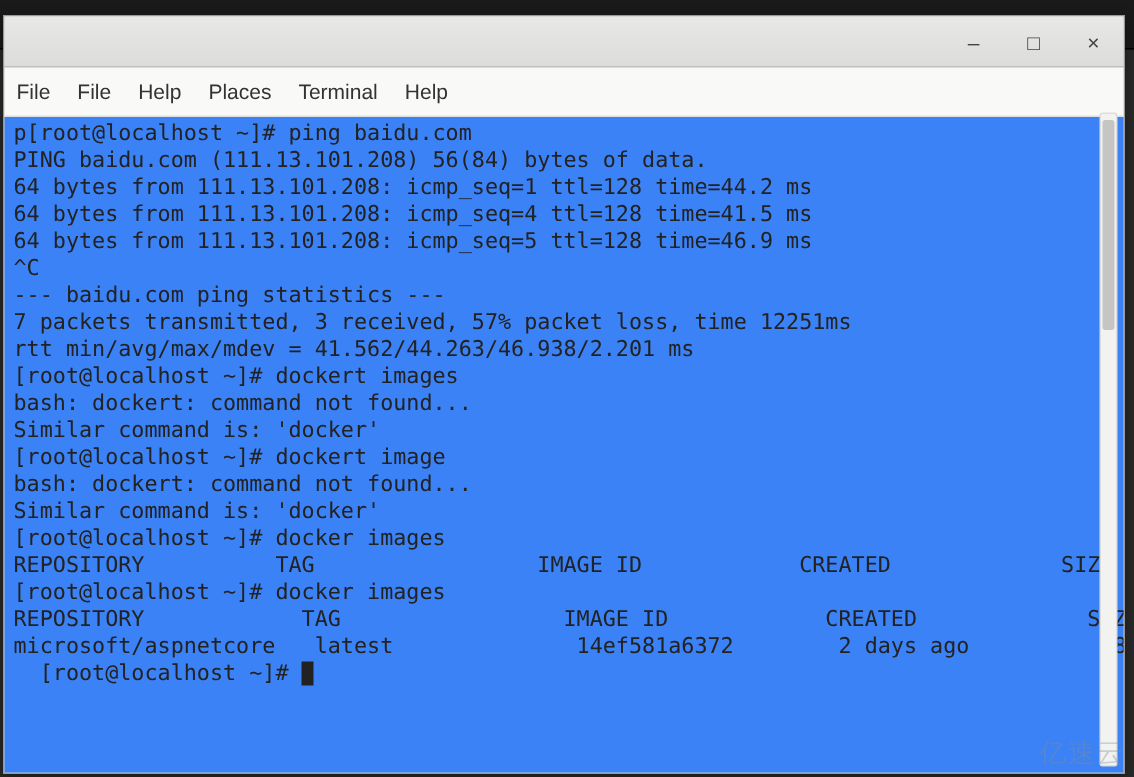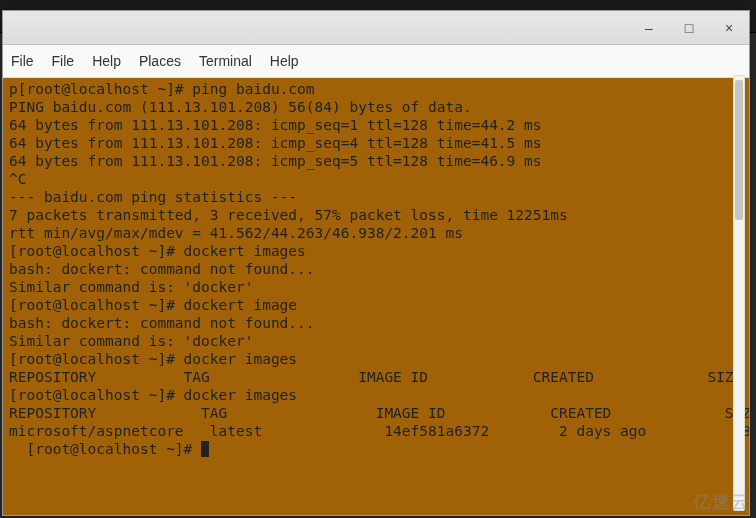--- a/index.html
+++ b/index.html
@@ -76,21 +76,21 @@
       border-bottom: 1px solid #e0e0de;
       display: flex;
       align-items: center;
       padding: 16px 8px;
       font-size: 14px;
       color: #333;
     }
     .menubar .menu { margin-right: 18px; cursor: pointer; }
     .terminal-body {
       flex: 1;
-      background: #a16207;
+      background: #3b82f6;
       padding: 2px 6px;
       font-family: "DejaVu Sans Mono","Liberation Mono",monospace;
       font-size: 14.5px;
       line-height: 18px;
       color: #222;
       white-space: pre;
       overflow: hidden;
       position: relative;
     }
     .scrollbar {
@@ -116,21 +116,21 @@
       width: 8px;
       height: 16px;
       background: #222;
       vertical-align: text-bottom;
     }
     .watermark {
       position: absolute;
       right: 6px;
       bottom: 4px;
       font-size: 18px;
-      font-weight: bold;
+      font-weight: normal;
       color: rgba(130,140,150,0.35);
       letter-spacing: 1px;
       pointer-events: none;
     }
   </style>
 </head>
 <body>
 
 <div class="desktop-topbar">
   <span class="item">Applications</span>

